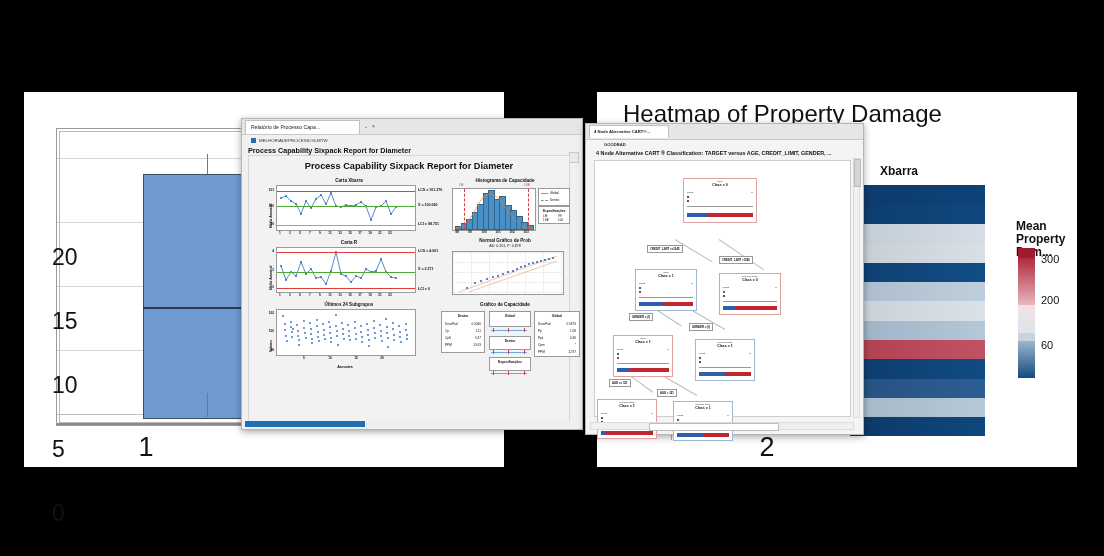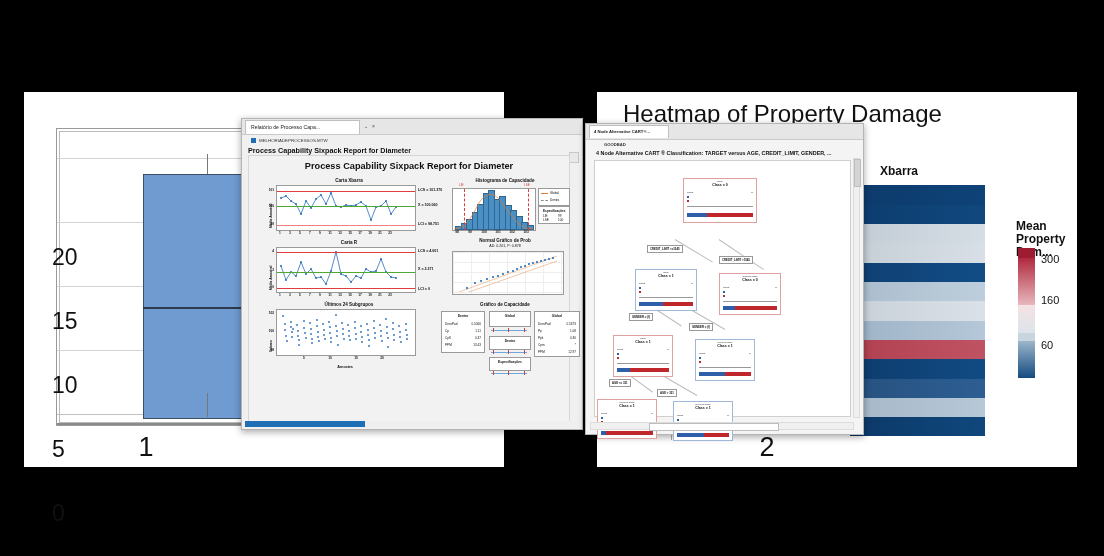--- a/index.html
+++ b/index.html
@@ -178,21 +178,21 @@
 
     <div class="hm-bar" style="left:421px;top:156px;height:130px;">
       <div class="hm-bar-seg" style="height:10px;background:#9e1c32;"></div>
       <div class="hm-bar-seg" style="height:47px;background:linear-gradient(to bottom,#b02a3e,#e8b7bd);"></div>
       <div class="hm-bar-seg" style="height:28px;background:linear-gradient(to bottom,#f4e2e4,#dde4ea);"></div>
       <div class="hm-bar-seg" style="height:8px;background:#c8d4de;"></div>
       <div class="hm-bar-seg" style="height:37px;background:linear-gradient(to bottom,#9db6cb,#134b80);"></div>
     </div>
 
     <div class="hm-tick" style="left:444px;top:167px;">300</div>
-    <div class="hm-tick" style="left:444px;top:208px;">160</div>
+    <div class="hm-tick" style="left:444px;top:208px;">200</div>
     <div class="hm-tick" style="left:444px;top:253px;">60</div>
 
     <div class="hm-underline" style="left:30px;top:339px;width:230px;"></div>
     <div class="hm-axtick" style="left:74px;top:341px;height:7px;"></div>
 
     <div class="s1-xlabel" style="left:-70px;top:340px;">2</div>
   </div>
 
   <div class="win-sixpack">
     <div class="wtabbar">

